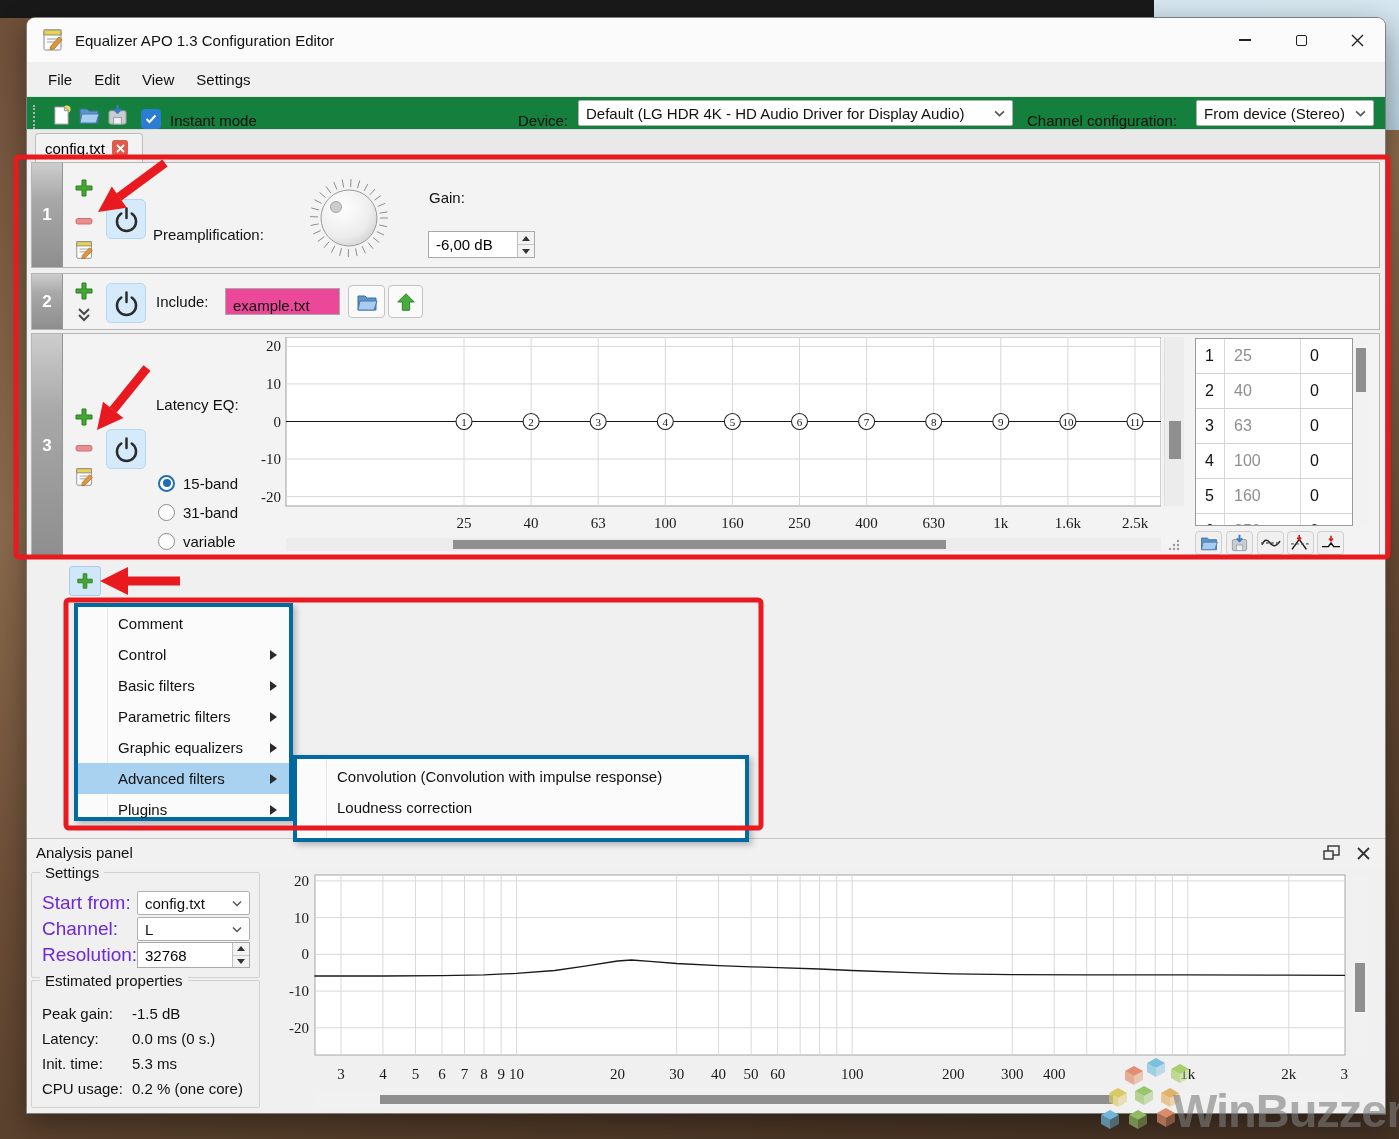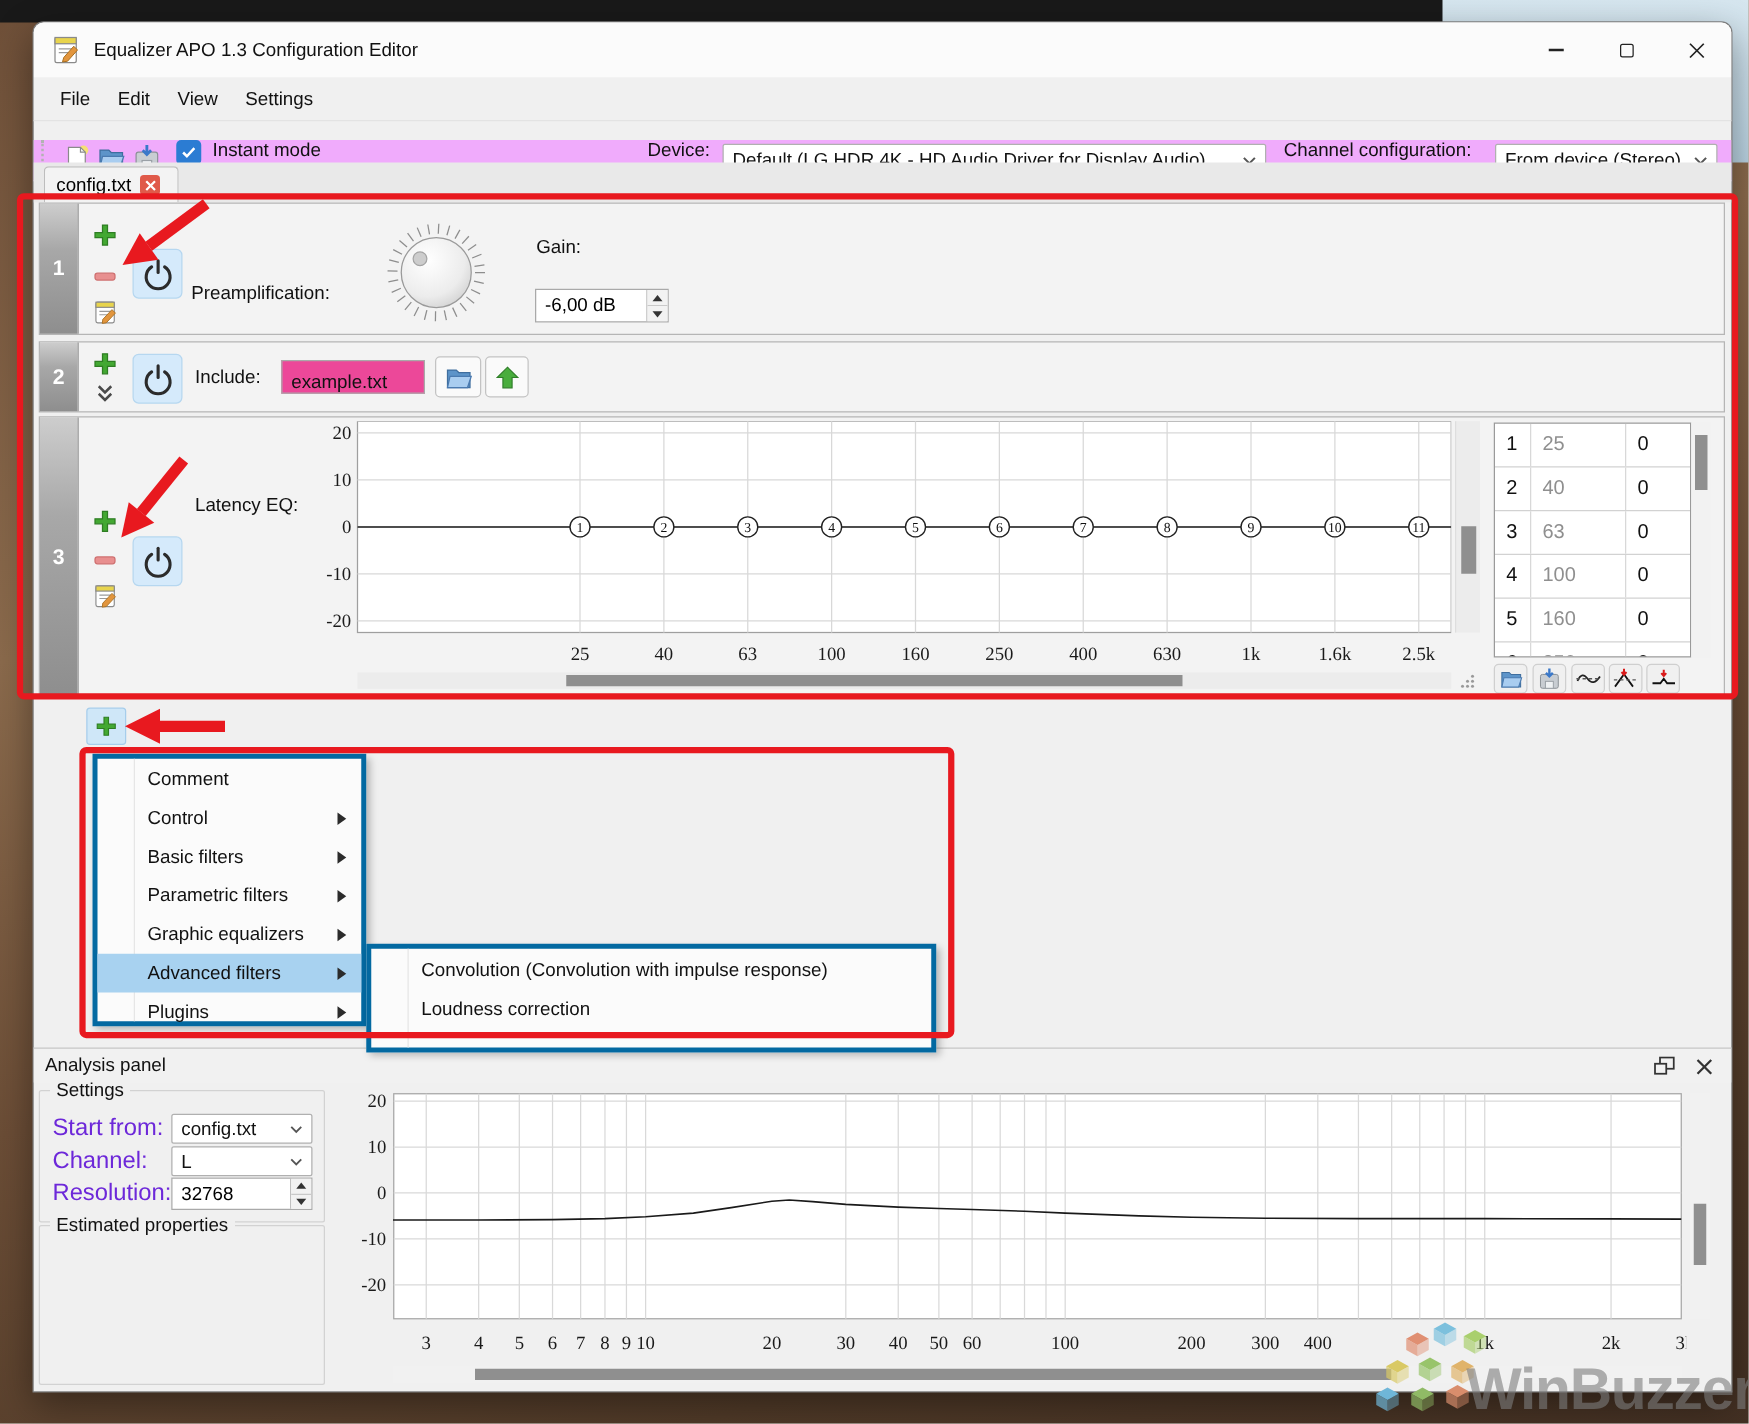--- a/index.html
+++ b/index.html
@@ -14,22 +14,22 @@
 .titlebar { position:absolute; left:0; top:0; right:0; height:44px; background:#fbfbfb; border-radius:8px 8px 0 0;
   display:flex; align-items:center; padding-left:14px; }
 .title { font-size:15px; color:#111; margin-left:10px; }
 .win-controls { position:absolute; right:0; top:0; height:44px; display:flex; }
 .wc { width:56px; height:44px; display:flex; align-items:center; justify-content:center; }
 .wc-min { width:12px; height:2px; background:#222; }
 .wc-max { width:11px; height:11px; border:1.6px solid #222; border-radius:2px; }
 .menubar { position:absolute; left:0; top:44px; right:0; height:35px; background:#f0f0f0; display:flex;
   align-items:center; padding-left:10px; border-bottom:1px solid #e3e3e3; }
 .mb-item { font-size:15px; color:#111; padding:6px 11px; }
-.toolbar { position:absolute; left:0; top:94px; right:0; height:33px; background:#f0abfc;
-  border-bottom:1px solid #dadada; display:flex; align-items:flex-start; }
+.toolbar { position:absolute; left:0; top:79px; right:0; height:33px; background:#15803d;
+  border-bottom:1px solid #dadada; display:flex; align-items:flex-end; }
 .grip { width:6px; height:24px; border-left:2px dotted #b2b2b2; margin:0 8px 0 6px; }
 .tbtn { width:28px; height:28px; border:none; background:transparent; display:flex; align-items:center; justify-content:center; }
 .chk { width:20px; height:20px; background:#2b7cd3; border-radius:4px; margin-left:10px;
   display:flex; align-items:center; justify-content:center; }
 .lbl { font-size:15px; color:#111; }
 .combo { background:#fff; border:1px solid #b0b0b0; border-radius:2px; height:26px; display:flex;
   align-items:center; justify-content:space-between; padding:0 7px; font-size:15px; color:#111; }
 .tabbar { position:absolute; left:0; top:112px; right:0; height:32px; background:#e9e9e9; }
 .tab { position:absolute; left:8px; bottom:0; height:29px; width:108px; background:#f3f3f3;
   border:1px solid #bdbdbd; border-bottom:none; border-radius:4px 4px 0 0; display:flex;
@@ -315,20 +315,34 @@
             <polygon points="9,18 17,9.5 20,12.5 12,21 8.5,21.5" fill="#e2953d" stroke="#a96f1f" stroke-width="0.8"></polygon>
           </svg>
       </span>
       <div class="power" style="left:74px; top:95px">
         <svg width="27" height="27" viewBox="0 0 26 26">
           <path d="M8 7.2 A9.2 9.2 0 1 0 18 7.2" fill="none" stroke="#2b2b2b" stroke-width="2.4" stroke-linecap="round"></path>
           <line x1="13" y1="2.5" x2="13" y2="11.5" stroke="#2b2b2b" stroke-width="2.4" stroke-linecap="round"></line>
         </svg>
       </div>
       <span class="lbl abs" style="left:124px; top:62px">Latency EQ:</span>
+      <div class="abs" style="left:126px; top:140px">
+          <div class="radio-row">
+            <span class="radio sel"></span>
+            <span class="lbl">15-band</span>
+          </div>
+          <div class="radio-row">
+            <span class="radio"></span>
+            <span class="lbl">31-band</span>
+          </div>
+          <div class="radio-row">
+            <span class="radio"></span>
+            <span class="lbl">variable</span>
+          </div>
+        </div>
 
       <svg class="abs" style="left:224px; top:3px" width="905" height="198" id="eq-svg">
           <rect x="30" y="0" width="875" height="169" fill="#fff" stroke="#9f9f9f"></rect>
           <line x1="30" y1="9.38888888888889" x2="905" y2="9.38888888888889" stroke="#d8d8d8"></line>
           <text x="25" y="14.38888888888889" text-anchor="end" font-family="Liberation Serif, serif" font-size="15" fill="#1a1a1a">20</text>
           <line x1="30" y1="46.94444444444444" x2="905" y2="46.94444444444444" stroke="#d8d8d8"></line>
           <text x="25" y="51.94444444444444" text-anchor="end" font-family="Liberation Serif, serif" font-size="15" fill="#1a1a1a">10</text>
           <line x1="30" y1="84.5" x2="905" y2="84.5" stroke="#d8d8d8"></line>
           <text x="25" y="89.5" text-anchor="end" font-family="Liberation Serif, serif" font-size="15" fill="#1a1a1a">0</text>
           <line x1="30" y1="122.05555555555556" x2="905" y2="122.05555555555556" stroke="#d8d8d8"></line>
@@ -582,20 +596,38 @@
                 <div class="sb">
                   <span class="tri-dn"></span>
                 </div>
               </div>
             </div>
           </div>
         </div>
     </div>
     <div class="groupbox" style="left:4px; top:962px; width:229px; height:128px">
       <span class="gb-label" style="left:8px; top:-9px">Estimated properties</span>
+      <div id="property-rows" style="position:absolute; left:10px; top:20px; width:212px">
+          <div class="p-row">
+            <span class="pl">Peak gain:</span>
+            <span class="pv">-1.5 dB</span>
+          </div>
+          <div class="p-row">
+            <span class="pl">Latency:</span>
+            <span class="pv">0.0 ms (0 s.)</span>
+          </div>
+          <div class="p-row">
+            <span class="pl">Init. time:</span>
+            <span class="pv">5.3 ms</span>
+          </div>
+          <div class="p-row">
+            <span class="pl">CPU usage:</span>
+            <span class="pv">0.2 % (one core)</span>
+          </div>
+        </div>
     </div>
 
     <svg class="abs" style="left:250px; top:855px" width="1072" height="212" id="an-svg">
         <rect x="38" y="2" width="1030" height="180" fill="#fff" stroke="#a6a6a6"></rect>
         <line x1="63.9952570399199" y1="2" x2="63.9952570399199" y2="182" stroke="#d9d9d9"></line>
         <line x1="105.93093189697099" y1="2" x2="105.93093189697099" y2="182" stroke="#d9d9d9"></line>
         <line x1="138.4587683888638" y1="2" x2="138.4587683888638" y2="182" stroke="#d9d9d9"></line>
         <line x1="165.0359459654199" y1="2" x2="165.0359459654199" y2="182" stroke="#d9d9d9"></line>
         <line x1="187.50662942906465" y1="2" x2="187.50662942906465" y2="182" stroke="#d9d9d9"></line>
         <line x1="206.97162082247095" y1="2" x2="206.97162082247095" y2="182" stroke="#d9d9d9"></line>

